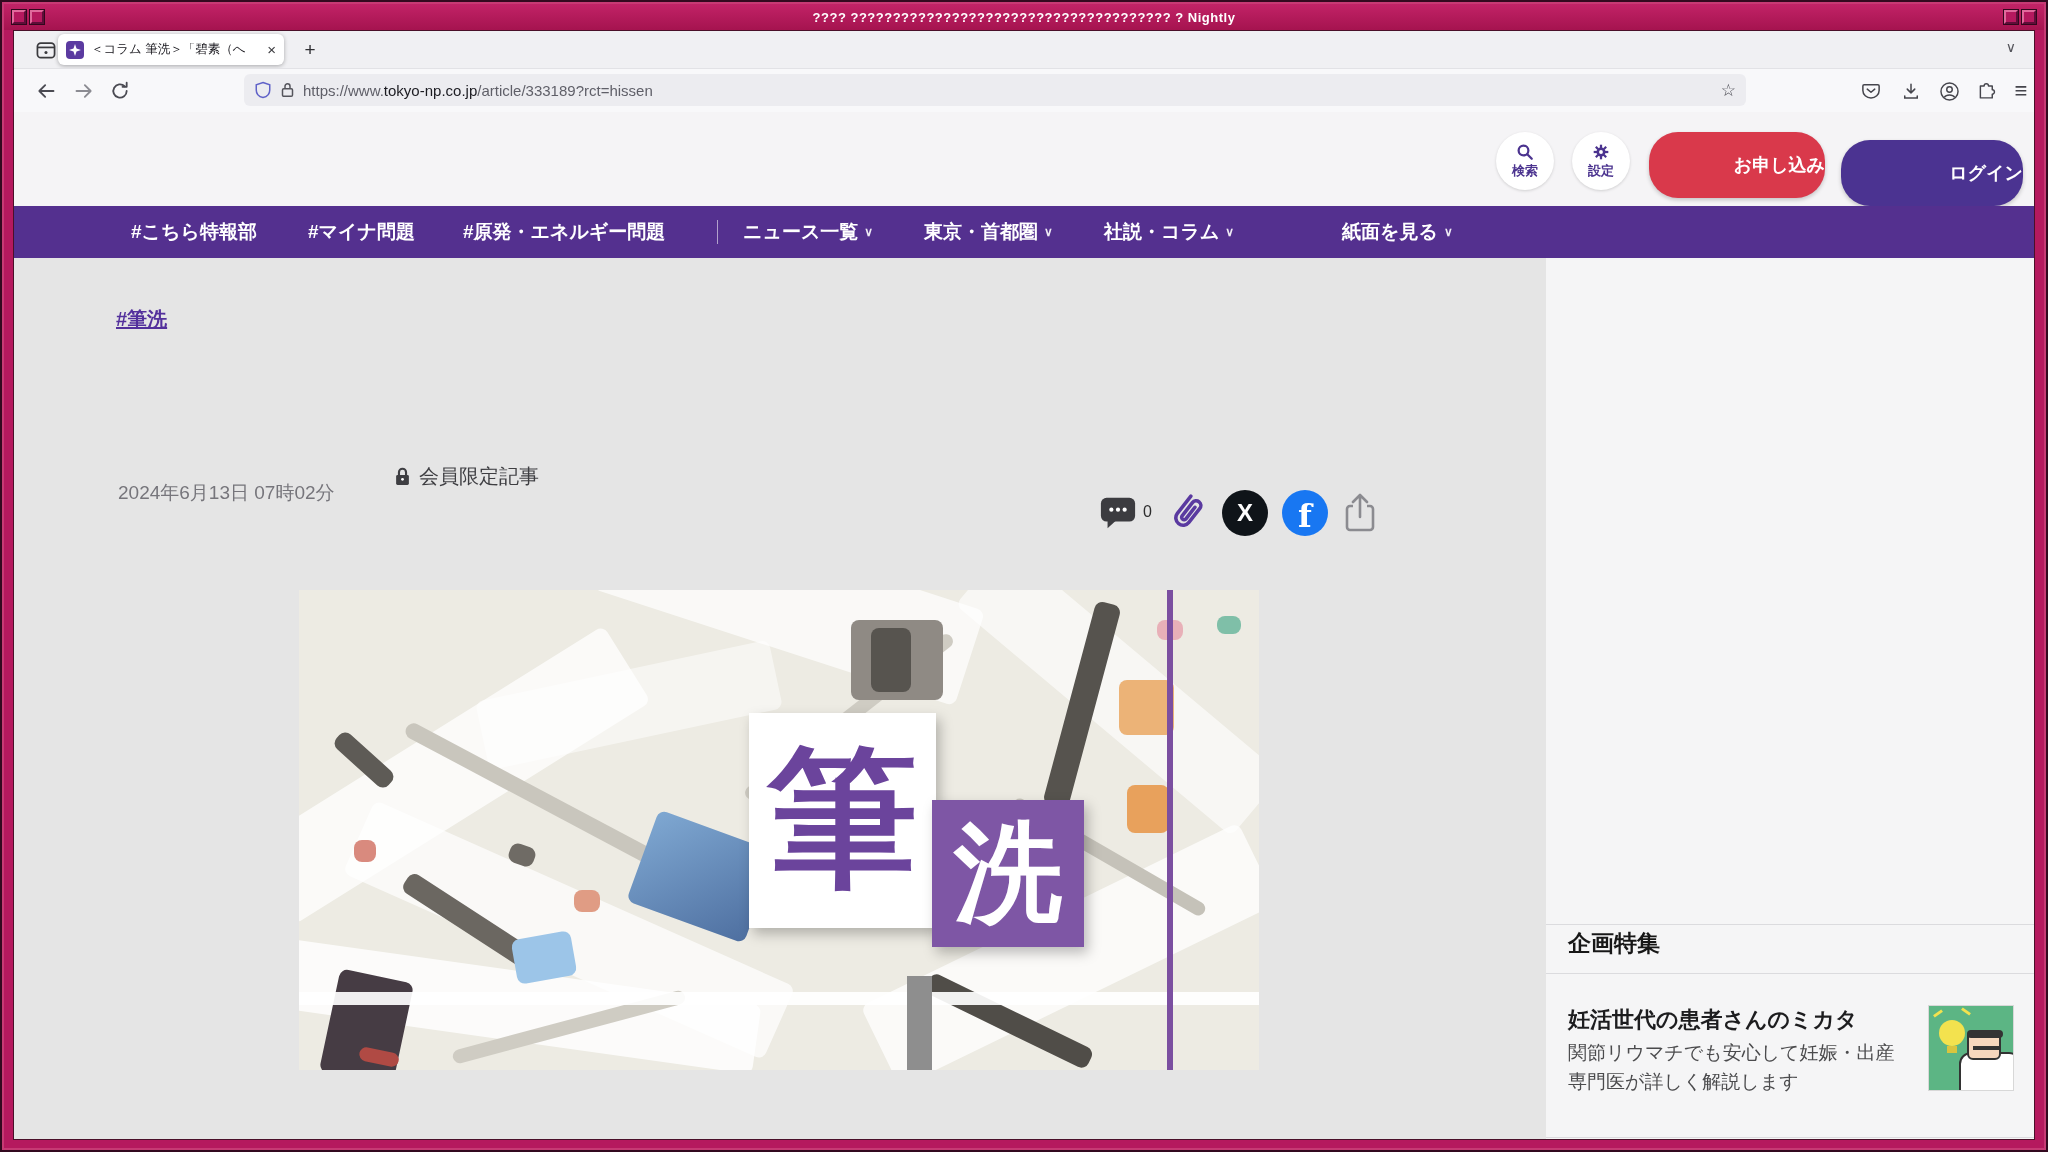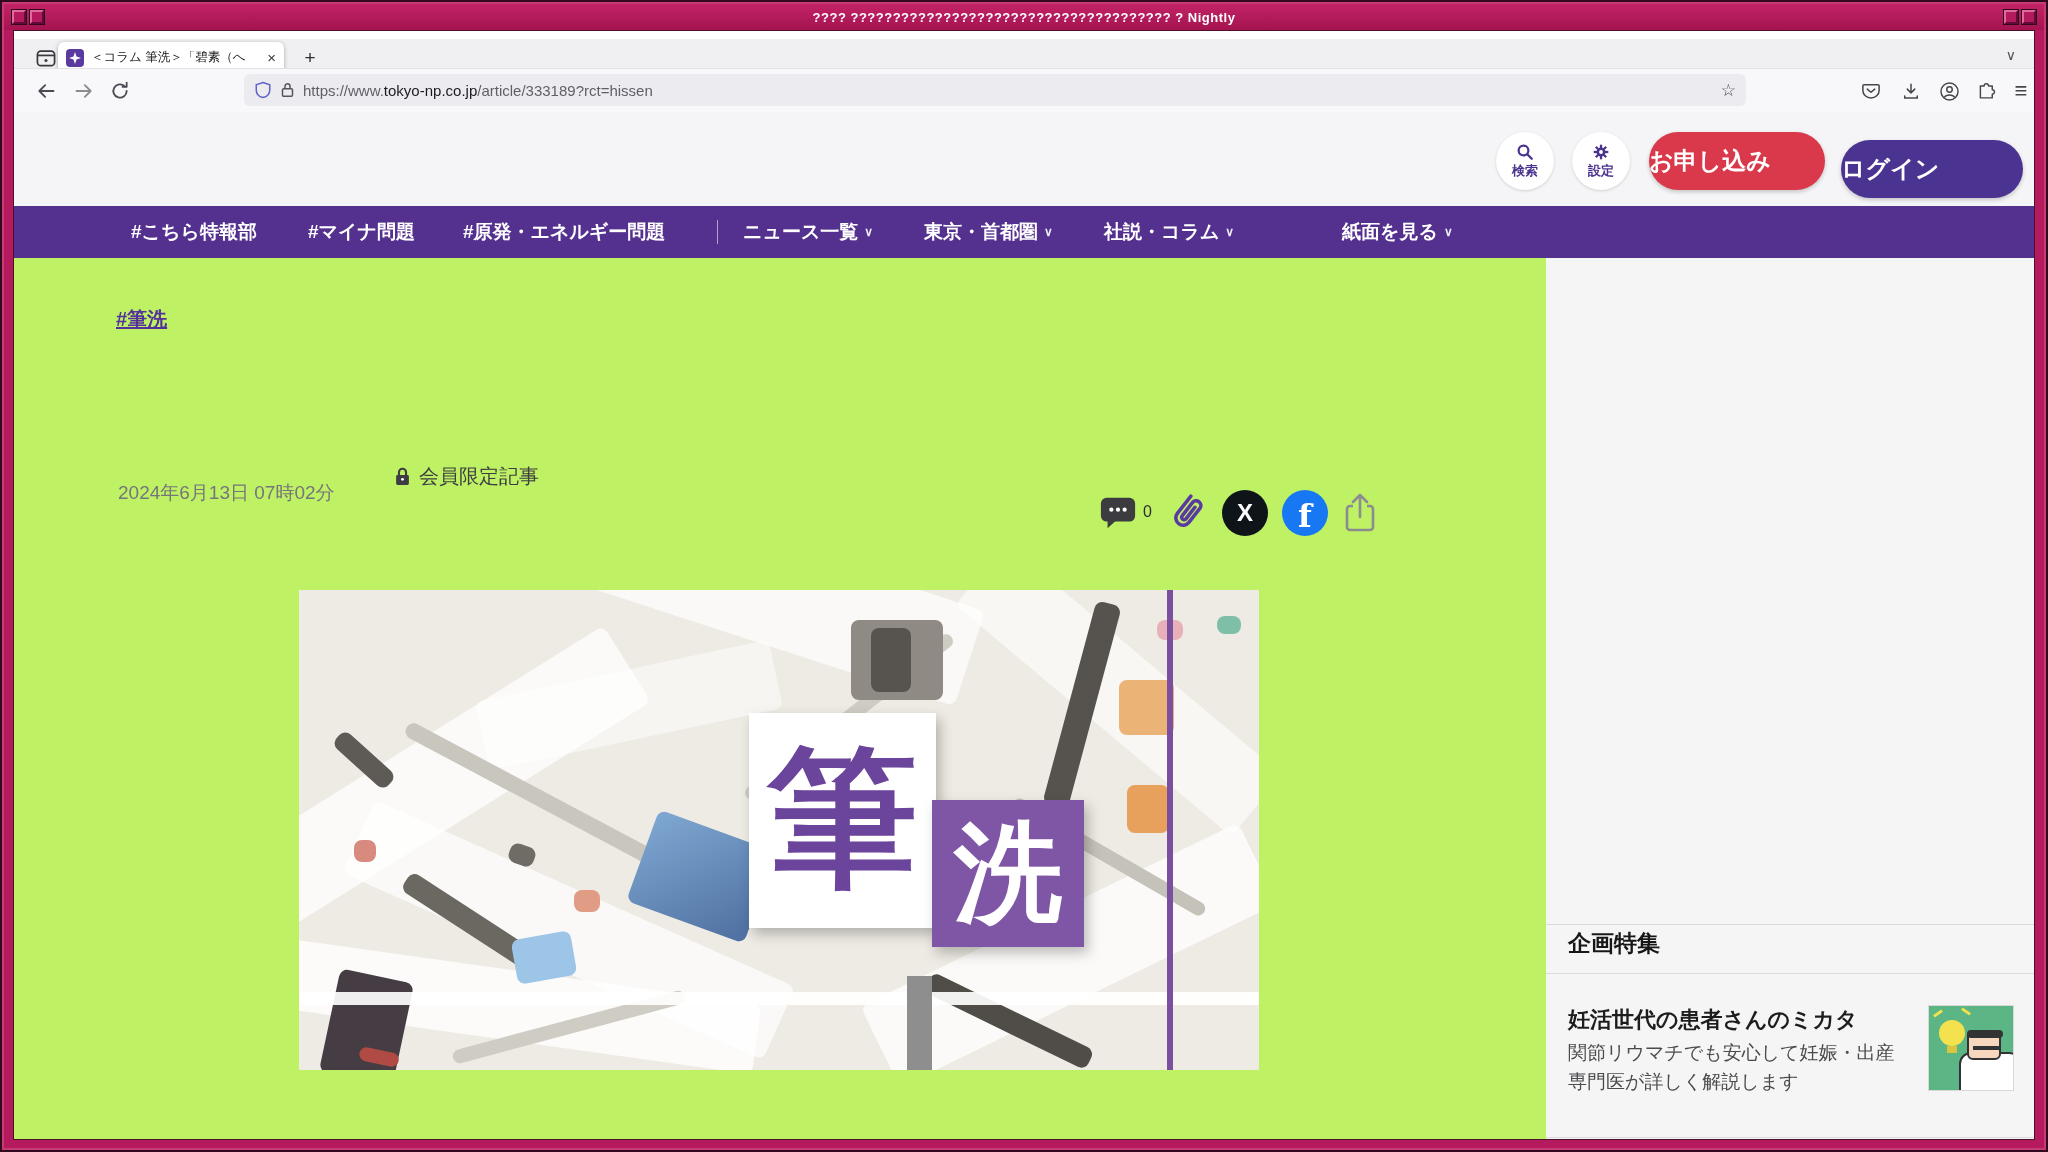--- a/index.html
+++ b/index.html
@@ -12,21 +12,21 @@
             background:linear-gradient(#c22367,#a5134f);
             display:flex;align-items:center;justify-content:center;
             color:#fff;font-size:13px;font-weight:bold;letter-spacing:.5px;}
   .winbtn{position:absolute;top:6px;width:14px;height:14px;background:#b5195e;
           border-top:2px solid #e06a9c;border-left:2px solid #e06a9c;
           border-bottom:2px solid #5f0d38;border-right:2px solid #5f0d38;
           box-shadow:0 0 0 1px #30081d;box-sizing:border-box;}
   
   .window{position:absolute;left:13px;top:30px;right:13px;bottom:12px;
           background:#fff;overflow:hidden;border:1px solid #4a1029;}
-  .tabbar{position:absolute;left:0;right:0;top:8px;height:37px;background:#f0f0f3;}
+  .tabbar{position:absolute;left:0;right:0;top:0;height:37px;background:#f0f0f3;}
   .ffview{position:absolute;left:20px;top:7px;width:24px;height:24px;}
   .tab{position:absolute;left:44px;top:3px;width:226px;height:31px;background:#fff;
        border-radius:6px;box-shadow:0 1px 4px rgba(0,0,0,.3);
        display:flex;align-items:center;padding:0 8px;box-sizing:border-box;}
   .favicon{width:18px;height:18px;border-radius:4px;background:#5b3aa0;
            display:flex;align-items:center;justify-content:center;margin-right:7px;flex:none;}
   .favicon svg{display:block}
   .tab-title{font-size:12.5px;color:#15141a;white-space:nowrap;overflow:hidden;flex:1;}
   .tab-close{font-size:15px;color:#3a3a3e;margin-left:6px;cursor:default;}
   .newtab{position:absolute;left:283px;top:6px;font-size:19px;color:#2f2f33;width:26px;height:26px;
@@ -41,33 +41,33 @@
   .urltext .domain{color:#1b1b21;}
   .star{font-size:17px;color:#4a4a52;margin-left:8px;}
   
   .siteheader{position:absolute;left:0;right:0;top:81px;height:94px;background:#f5f4f6;}
   .logo{position:absolute;left:20px;top:10px;font-family:"DejaVu Serif",serif;font-weight:bold;
         font-size:58px;color:#4c2b8f;letter-spacing:2px;text-shadow:1px 1px 0 #6a4ab0;}
   .circlebtn{position:absolute;top:20px;width:58px;height:58px;border-radius:50%;background:#fff;
              box-shadow:0 1px 3px rgba(0,0,0,.15);display:flex;flex-direction:column;
              align-items:center;justify-content:center;gap:1px;}
   .circlebtn .lbl{font-size:13px;color:#4b338f;font-weight:bold;}
-  .pill{position:absolute;top:20px;height:58px;border-radius:29px;color:#fff;font-size:24px;
-        font-weight:bold;display:flex;align-items:center;justify-content:flex-start;
+  .pill{position:absolute;top:20px;height:66px;border-radius:29px;color:#fff;font-size:18px;
+        font-weight:bold;display:flex;align-items:center;justify-content:flex-end;
         box-shadow:0 2px 4px rgba(0,0,0,.2);}
   .signup{left:1635px;width:176px;background:#d9394b;}
   .login{left:1827px;width:182px;background:#4b3391;margin-top:8px;}
   
   .sitenav{position:absolute;left:0;right:0;top:175px;height:52px;background:#54308f;}
   .nav-item{position:absolute;top:0;height:52px;display:flex;align-items:center;gap:6px;
             color:#fff;font-size:19px;font-weight:bold;white-space:nowrap;}
   .nav-item .chev{font-size:12px;opacity:.9;}
   .nav-div{position:absolute;left:703px;top:14px;width:1px;height:24px;background:rgba(255,255,255,.55);}
   
-  .content{position:absolute;left:0;right:0;top:227px;bottom:0;background:#bef264;}
+  .content{position:absolute;left:0;right:0;top:227px;bottom:0;background:#e5e5e5;}
   .sidebar{position:absolute;left:1532px;right:0;top:0;bottom:0;background:#f5f5f6;}
   .sb-div{position:absolute;left:0;right:0;height:1px;background:#dbdbde;}
   .tag{position:absolute;left:102px;top:48px;font-size:20px;color:#53309c;
        text-decoration:underline;font-weight:bold;}
   .headline{position:absolute;left:102px;top:92px;width:1345px;font-size:34px;line-height:44px;
             font-weight:bold;color:#4e2c8f;}
   .meta-date{position:absolute;left:104px;top:210px;font-size:19px;color:#76757b;margin-top:12px;}
   .meta-member{position:absolute;left:380px;top:205px;display:flex;align-items:center;gap:8px;
                font-size:20px;color:#3e3e42;}
   .share{position:absolute;top:232px;display:flex;align-items:center;}

